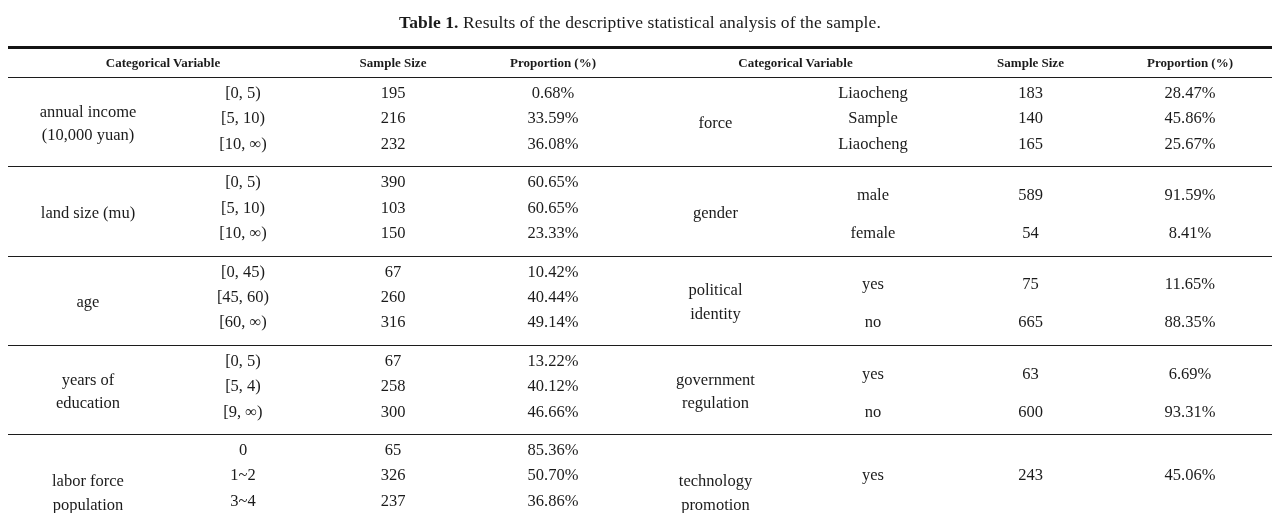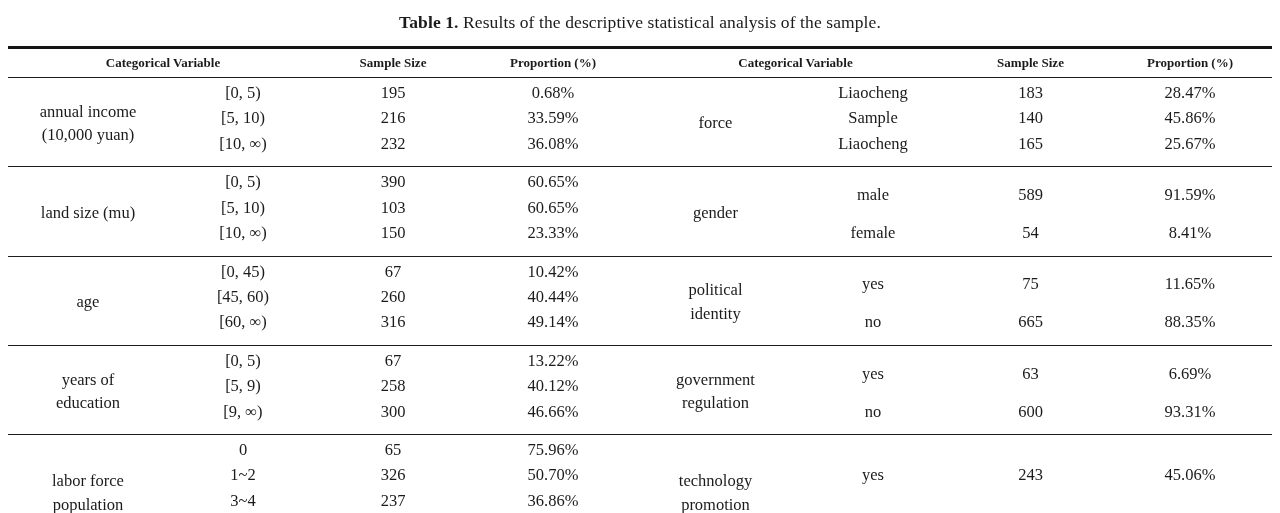--- a/index.html
+++ b/index.html
@@ -169,41 +169,41 @@
         <td>[0, 5)</td>
         <td>67</td>
         <td>13.22%</td>
         <td rowspan="3">government
 regulation</td>
         <td rowspan="2">yes</td>
         <td rowspan="2">63</td>
         <td rowspan="2">6.69%</td>
       </tr>
       <tr>
-        <td>[5, 9)</td>
+        <td>[5, 4)</td>
         <td>258</td>
         <td>40.12%</td>
       </tr>
       <tr>
         <td>[9, ∞)</td>
         <td>300</td>
         <td>46.66%</td>
         <td>no</td>
         <td>600</td>
         <td>93.31%</td>
       </tr>
     </tbody>
 
     <tbody>
       <tr>
         <td rowspan="4">labor force
 population</td>
         <td>0</td>
         <td>65</td>
-        <td>75.96%</td>
+        <td>85.36%</td>
         <td rowspan="4">technology
 promotion</td>
         <td rowspan="3">yes</td>
         <td rowspan="3">243</td>
         <td rowspan="3">45.06%</td>
       </tr>
       <tr>
         <td>1~2</td>
         <td>326</td>
         <td>50.70%</td>

